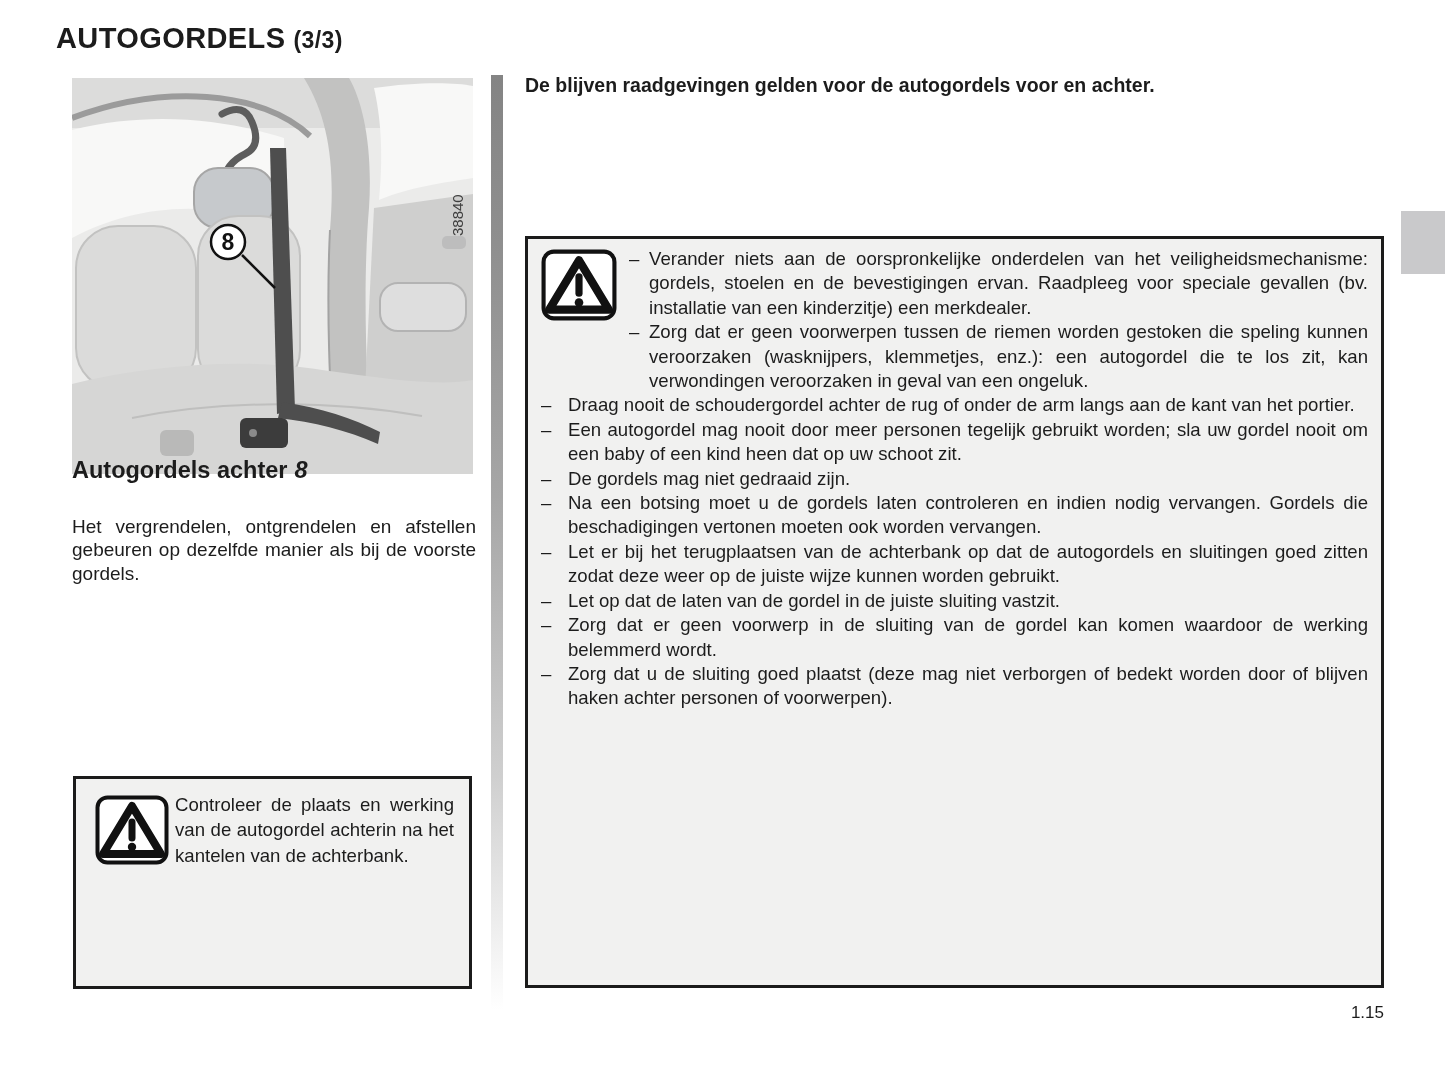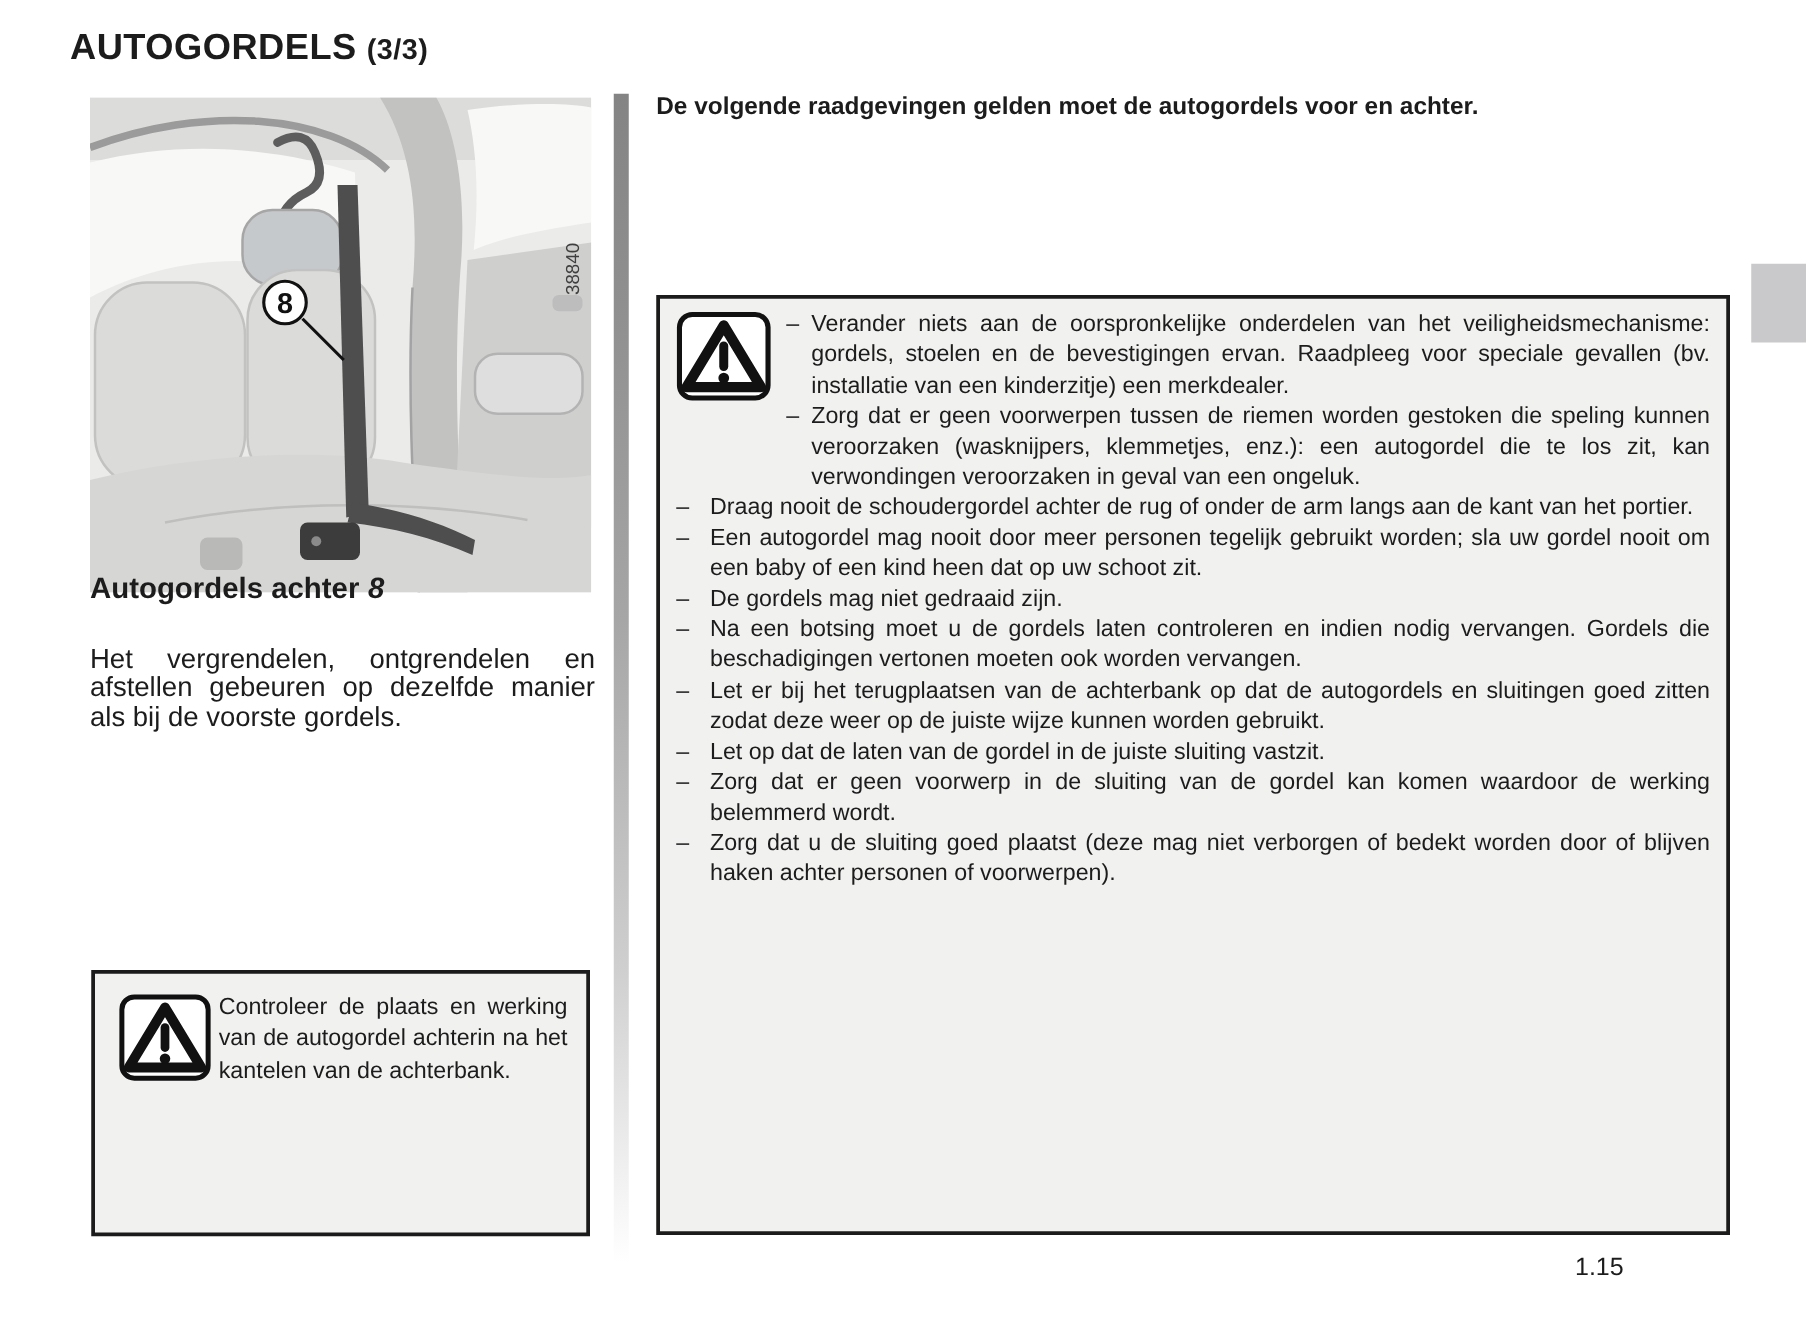--- a/index.html
+++ b/index.html
@@ -10,40 +10,40 @@
   }
   
   .page-title{position:absolute;left:56px;top:22px;font-weight:bold;font-size:29px;letter-spacing:.4px;white-space:nowrap;}
   .page-title .suffix{font-size:23px;margin-left:8px;}
   
   .figure{position:absolute;left:72px;top:78px;width:401px;height:396px;}
   .figure svg{display:block;width:401px;height:396px;}
   
   .left-heading{position:absolute;left:72px;top:457px;font-size:23.5px;font-weight:bold;white-space:nowrap;}
   .left-heading .ref{font-style:italic;margin-left:7px;}
-  .left-body{position:absolute;left:72px;top:515px;width:404px;font-size:22px;line-height:23.4px;text-align:justify;hyphens:manual;}
+  .left-body{position:absolute;left:72px;top:515px;width:404px;font-size:19px;line-height:23.4px;text-align:justify;hyphens:manual;}
   .warn-box{box-sizing:border-box;background:#f1f1f0;border:3px solid #1b1b1b;}
   .left-warning{position:absolute;left:73px;top:776px;width:399px;height:213px;}
   .left-warning .icon-wrap{position:absolute;left:19px;top:16px;}
   .left-warning .warn-text{position:absolute;left:99px;top:13px;right:15px;font-size:18.6px;line-height:25.4px;text-align:justify;hyphens:manual;}
   
   .divider{position:absolute;left:491px;top:75px;width:12px;height:935px;
     background:linear-gradient(to bottom,#848484 0%,#8f8f8f 18%,#a6a6a6 45%,#cfcfcf 75%,#ffffff 100%);}
   .side-tab{position:absolute;left:1401px;top:211px;width:44px;height:63px;background:#c9c9cb;}
   
   .right-intro{position:absolute;left:525px;top:74px;width:862px;font-size:19.5px;font-weight:bold;}
   .right-box{position:absolute;left:525px;top:236px;width:859px;height:752px;padding:8px 13px 0 13px;}
   .right-box .icon-wrap{position:absolute;left:13px;top:10px;}
   .indent-group{margin-left:88px;}
   .witem{display:flex;font-size:18.6px;line-height:24.4px;hyphens:manual;}
   .witem .dash{flex:0 0 27px;}
   .indent-group .witem .dash{flex:0 0 20px;}
   .witem .wtext{flex:1;text-align:justify;}
   
-  .page-num{position:absolute;left:1260px;top:1003px;width:124px;font-size:20px;}
+  .page-num{position:absolute;left:1260px;top:1003px;width:124px;text-align:right;font-size:17px;}
 </style>
 </head>
 <body>
 
 <div class="page-title"><span>AUTOGORDELS</span><span class="suffix">(3/3)</span></div>
 
 <div class="figure">
   <svg viewBox="0 0 401 396">
     <rect width="401" height="396" fill="#ebebea"></rect>
 
@@ -98,21 +98,21 @@
       <line x1="37" y1="27" x2="37" y2="43" stroke="#111" stroke-width="7" stroke-linecap="round"></line>
       <circle cx="37" cy="52" r="4.2" fill="#111"></circle>
     </svg>
   </span>
   <div class="warn-text">Controleer de plaats en wer­king van de autogordel achterin na het kantelen van de achter­bank.</div>
 </div>
 
 <div class="divider"></div>
 <div class="side-tab"></div>
 
-<div class="right-intro">De volgende raadgevingen gelden moet de autogordels voor en achter.</div>
+<div class="right-intro">De blijven raadgevingen gelden voor de autogordels voor en achter.</div>
 
 <div class="warn-box right-box">
   <span class="icon-wrap">
     <svg width="76" height="72" viewBox="0 0 74 70">
       <rect x="2.5" y="2.5" width="69" height="65" rx="10" fill="#fff" stroke="#111" stroke-width="4"></rect>
       <path d="M37 11 L66 59 L8 59 Z" fill="#fff" stroke="#111" stroke-width="8" stroke-linejoin="round"></path>
       <line x1="37" y1="27" x2="37" y2="43" stroke="#111" stroke-width="7" stroke-linecap="round"></line>
       <circle cx="37" cy="52" r="4.2" fill="#111"></circle>
     </svg>
   </span>

